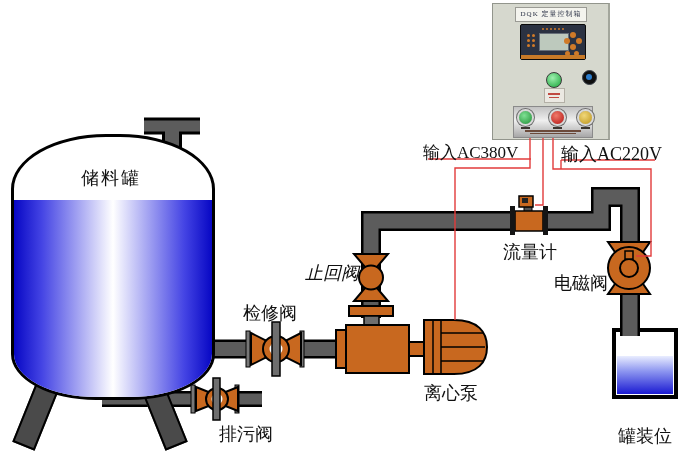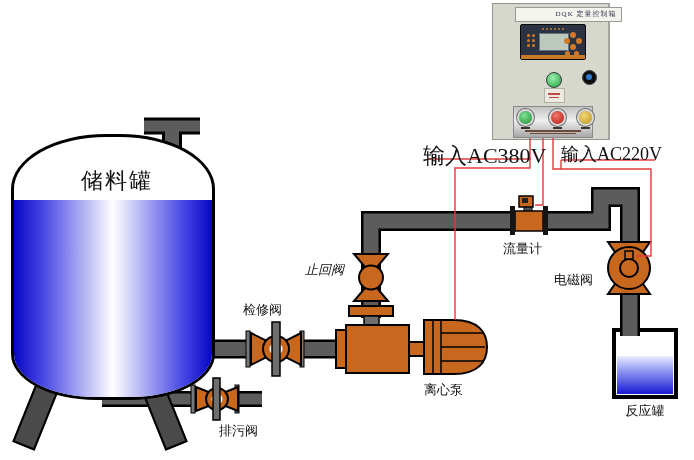--- a/index.html
+++ b/index.html
@@ -1,38 +1,38 @@
 <!DOCTYPE html>
 <html><head>
 <meta charset="utf-8">
 <style>
   html,body{margin:0;padding:0;background:#fff;}
   #stage{position:relative;width:694px;height:460px;background:#ffffff;overflow:hidden;
          font-family:"Liberation Serif", serif;}
-  .label{position:absolute;color:#111;font-size:13px;white-space:nowrap;z-index:7;
+  .label{position:absolute;color:#111;font-size:18px;white-space:nowrap;z-index:7;
          font-family:"Liberation Serif", serif;}
   svg{position:absolute;left:0;top:0;}
   
   #storage-tank{position:absolute;left:11px;top:134px;width:198px;height:260px;
     border:3px solid #000;background:#fff;overflow:hidden;z-index:4;
     border-radius:95px 95px 85px 85px / 55px 55px 46px 46px;}
   #storage-liquid{position:absolute;left:0;top:63px;width:100%;height:200px;
     background:linear-gradient(90deg,#0707c4 0%,#4444e4 14%,#ffffff 50%,#4444e4 86%,#0707c4 100%);}
   .leg{position:absolute;width:20px;height:74px;background:#4a4a4a;border:2px solid #000;z-index:3;}
   
   #reaction-tank{position:absolute;left:612px;top:328px;width:58px;height:63px;
     border:4px solid #000;background:#fff;z-index:1;}
   #reaction-liquid{position:absolute;left:1px;bottom:1px;width:56px;height:38px;
     background:linear-gradient(180deg,#e9edff 0%,#8d96f0 40%,#1a1ad2 100%);}
   
   #control-box{position:absolute;left:492px;top:3px;width:115px;height:135px;
     background:#d6d8ce;border:1px solid #92958c;border-right:2px solid #a3a69c;z-index:5;}
   #cb-title{position:absolute;left:22px;top:3px;width:70px;height:13px;background:#f4f4ee;
     border:1px solid #9a9a94;color:#2a3145;font-size:7px;line-height:13px;text-align:center;
-    letter-spacing:1px;overflow:hidden;padding-left:35px;}
+    letter-spacing:1px;overflow:hidden;}
   #cb-controller{position:absolute;left:27px;top:20px;width:64px;height:34px;background:#2b3242;
     border:1px solid #0a0a0a;border-radius:2px;}
   #cb-lcd{position:absolute;left:18px;top:8px;width:28px;height:16px;background:#bdc9bd;border:1px solid #67707a;}
   .odot{position:absolute;border-radius:50%;background:#d07a28;}
   #cb-strip{position:absolute;left:0;bottom:0;width:100%;height:4px;background:#c87a28;}
   #cb-lamp{position:absolute;left:53px;top:68px;width:14px;height:14px;border-radius:50%;
     background:radial-gradient(circle at 40% 35%,#9df0ae,#17a238);border:1px solid #3a3a3a;}
   #cb-tag{position:absolute;left:51px;top:84px;width:19px;height:13px;background:#ebe9e2;border:1px solid #b3b0a6;}
   #cb-tag:before{content:"";position:absolute;left:3px;top:4px;width:12px;height:2px;background:#c04a42;}
   #cb-tag:after{content:"";position:absolute;left:4px;top:8px;width:10px;height:1px;background:#c04a42;}
@@ -186,24 +186,24 @@
     <g stroke="#e23b3b" stroke-width="1.4" fill="none">
       <path d="M428,159 H531"></path>
       <path d="M561,160 H655"></path>
       <path d="M530,138 V168 H455 V320"></path>
       <path d="M543,138 V205 H535"></path>
       <path d="M553,138 V169 H651 V256 H636"></path>
       <path d="M561,160 V169"></path>
     </g>
   </svg>
 
-  <div class="label" style="left:81px;top:166px;font-size:22px;letter-spacing:2px;">储料罐</div>
+  <div class="label" style="left:81px;top:166px;font-size:18px;letter-spacing:2px;">储料罐</div>
   <div class="label" style="left:243px;top:301px;">检修阀</div>
   <div class="label" style="left:305px;top:261px;font-style:italic;">止回阀</div>
   <div class="label" style="left:219px;top:422px;">排污阀</div>
   <div class="label" style="left:424px;top:381px;">离心泵</div>
   <div class="label" style="left:503px;top:240px;">流量计</div>
   <div class="label" style="left:554px;top:271px;">电磁阀</div>
-  <div class="label" style="left:423px;top:141px;font-size:22px;">输入AC380V</div>
+  <div class="label" style="left:423px;top:141px;font-size:17px;">输入AC380V</div>
   <div class="label" style="left:561px;top:142px;font-size:18px;">输入AC220V</div>
-  <div class="label" style="left:613px;top:402px;width:64px;text-align:center;">反应罐</div>
+  <div class="label" style="left:613px;top:424px;width:64px;text-align:center;">罐装位</div>
 
 </div>
 
 </body></html>

